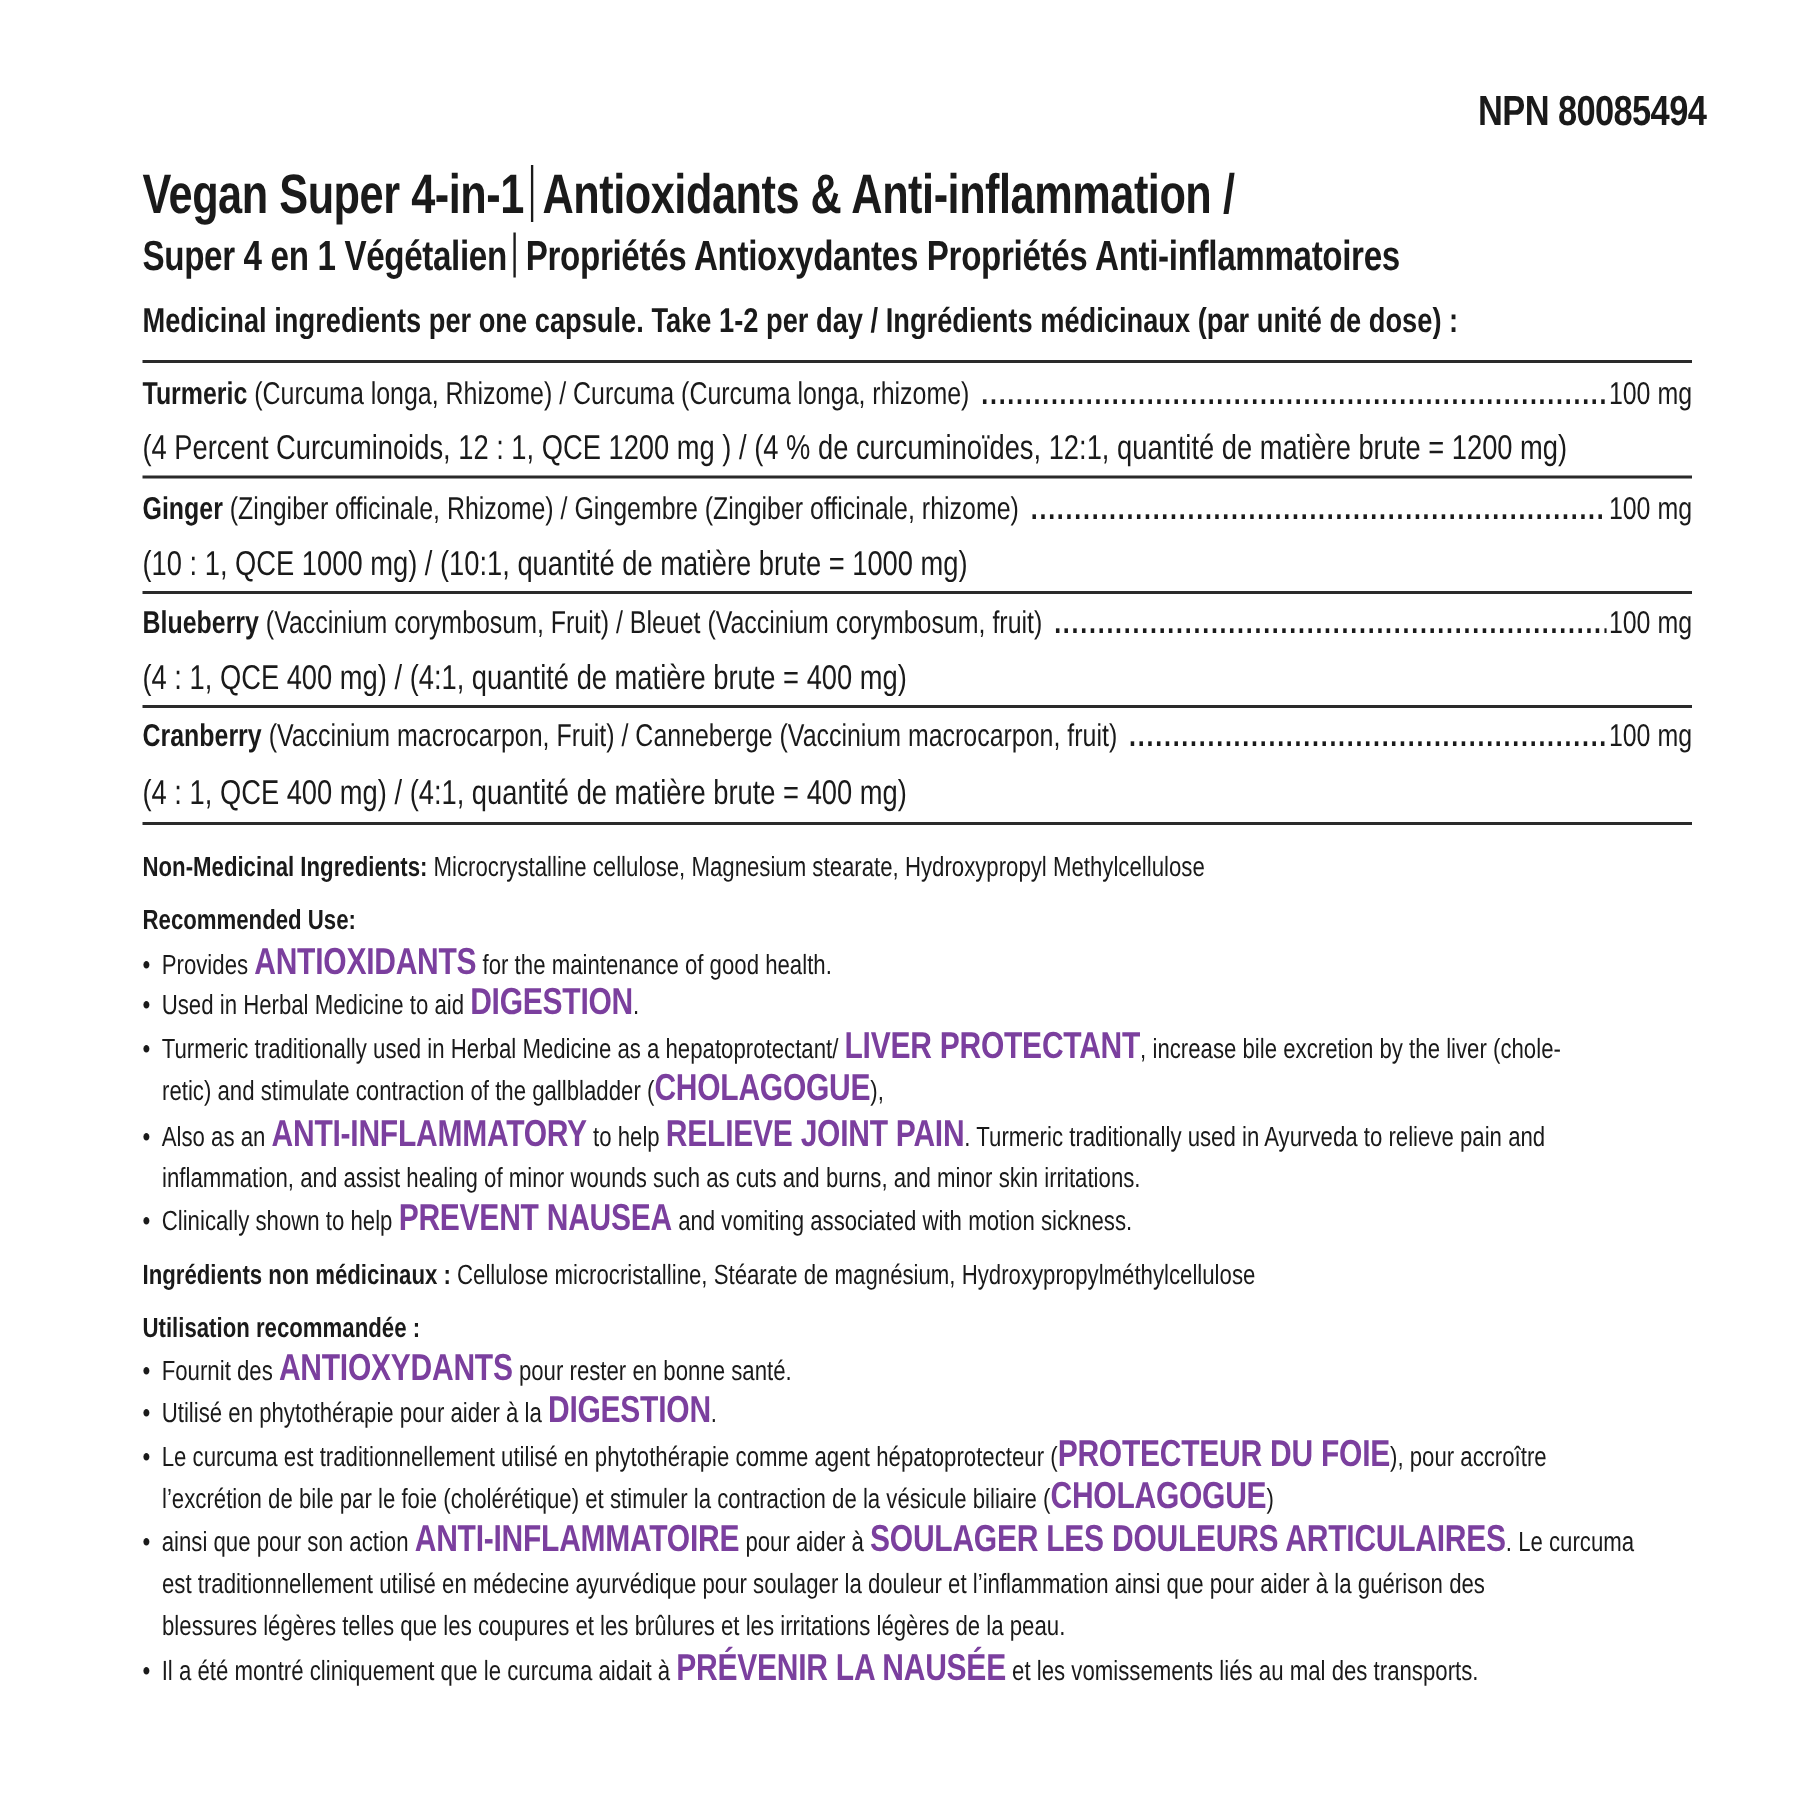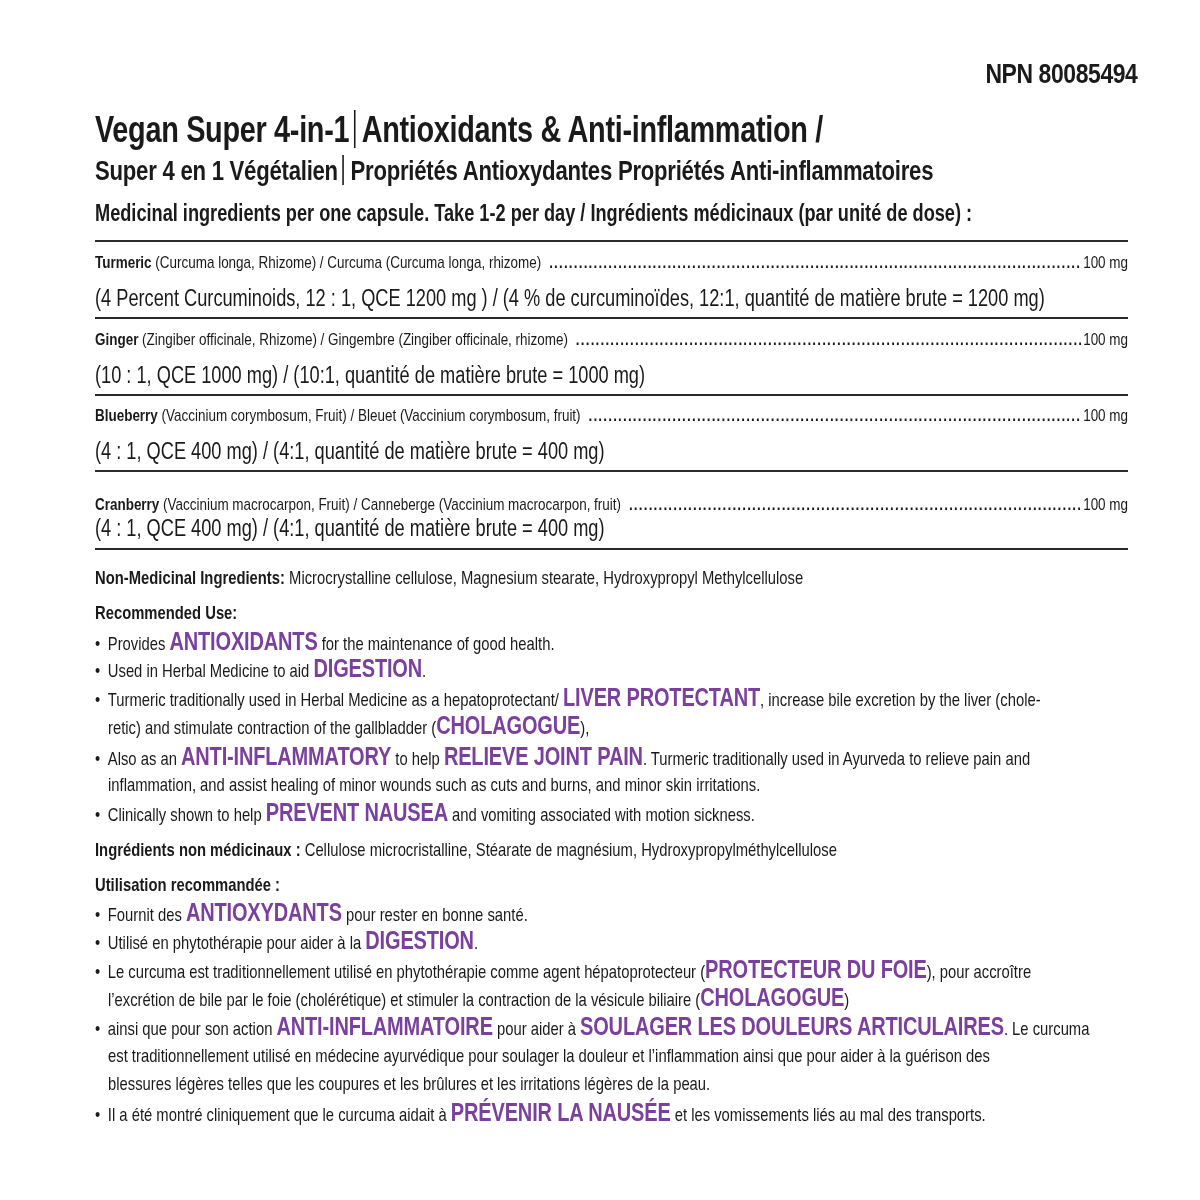--- a/index.html
+++ b/index.html
@@ -71,21 +71,21 @@
       position: absolute;
       left: 95px;
       width: 1033px;
       height: 2px;
       background: #2a2a2a;
     }
     .row-line {
       position: absolute;
       left: 95px;
       width: 1033px;
-      font-size: 17px;
+      font-size: 21px;
       white-space: nowrap;
       line-height: 30px;
     }
     .row-line .inner {
       display: flex;
       align-items: baseline;
       width: 1305px;
       transform: scaleX(0.7916);
       transform-origin: left top;
     }
@@ -190,21 +190,21 @@
 <div class="row-line" style="top:401px;text-align:center;">
   <div class="inner">
     <span class="left"><b>Blueberry</b><span> (Vaccinium corymbosum, Fruit) / Bleuet (Vaccinium corymbosum, fruit)</span></span>
     <span class="dots">................................................................................................................</span>
     <span class="amt">100 mg</span>
   </div>
 </div>
 <div class="row-sub" style="top:436px;">(4 : 1, QCE 400 mg) / (4:1, quantité de matière brute = 400 mg)</div>
 <div class="rule" style="top:470px;"></div>
 
-<div class="row-line" style="top:490px;">
+<div class="row-line" style="top:476px;">
   <div class="inner">
     <span class="left"><b>Cranberry</b><span> (Vaccinium macrocarpon, Fruit) / Canneberge (Vaccinium macrocarpon, fruit)</span></span>
     <span class="dots">................................................................................................................</span>
     <span class="amt">100 mg</span>
   </div>
 </div>
 <div class="row-sub" style="top:513px;">(4 : 1, QCE 400 mg) / (4:1, quantité de matière brute = 400 mg)</div>
 <div class="rule" style="top:548px;"></div>
 
 <div class="sec" style="top:566px;"><b>Non-Medicinal Ingredients:</b><span> Microcrystalline cellulose, Magnesium stearate, Hydroxypropyl Methylcellulose</span></div>

